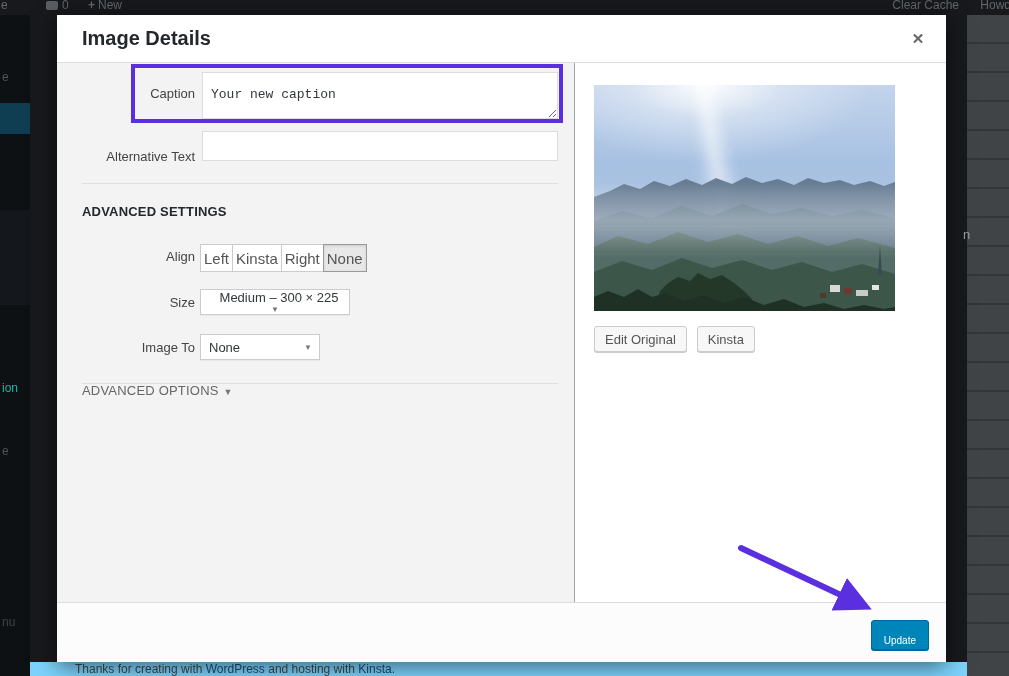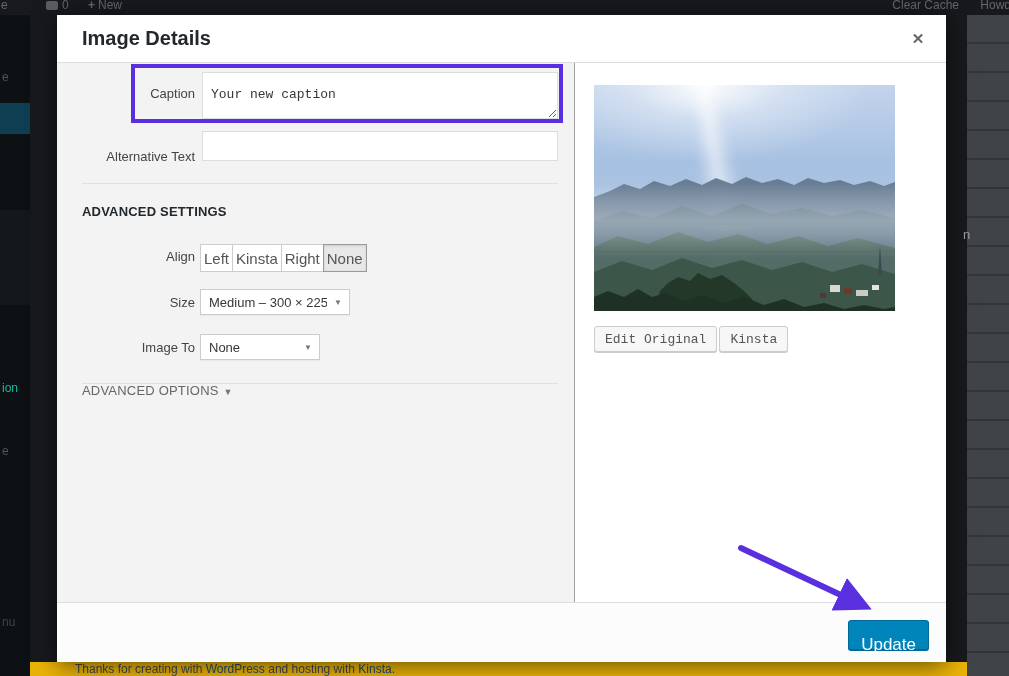--- a/index.html
+++ b/index.html
@@ -32,21 +32,21 @@
   .sb-frag-mid { top:366px; color:#14b8a6; }
   .sb-frag-low { top:429px; }
   .sb-frag-bottom { top:600px; color:#3e444a; }
 
   .bg-right { position:absolute; left:967px; top:15px; width:42px; height:661px; z-index:1;
     background:repeating-linear-gradient(to bottom,#404447 0px,#404447 27px,#323639 27px,#323639 29px); }
   .bg-row-frag { position:absolute; left:963px; top:227px; z-index:1;
     color:#9a9da1; font-size:13px; }
 
   .bg-bottom { position:absolute; left:30px; top:662px; width:937px; height:14px;
-    background:#eab308; z-index:1; color:#3f464d; font-size:12px; }
+    background:#7dd3fc; z-index:1; color:#3f464d; font-size:12px; }
   .credit { position:absolute; left:45px; top:0px; white-space:nowrap; }
   .credit a { color:#1d4c70; text-decoration:none; }
 
   
   .modal { position:absolute; left:30px; top:15px; width:889px; height:647px;
     background:#fff; z-index:2; box-shadow:0 4px 22px rgba(0,0,0,.55);margin-left:27px; }
   .modal-header { position:absolute; left:0; top:0; right:0; height:48px;
     background:#fff; border-bottom:1px solid #ddd; }
   .modal-title { position:absolute; left:25px; top:12px; font-size:20px;
     font-weight:bold; color:#23282d; }
@@ -84,41 +84,41 @@
     background:#fff; border:1px solid #ccc; margin-left:-1px; cursor:pointer;
     font-family:inherit; }
   .align-btn:first-child { margin-left:0; }
   .align-btn.selected { background:#e8e8e8; border-color:#999; position:relative; z-index:1;
     box-shadow:inset 0 1px 3px rgba(0,0,0,.12); }
 
   .size-label { top:232px; }
   .wp-select { position:absolute; height:26px; background:#fff; border:1px solid #ccc;
     font-size:13px; color:#32373c; display:flex; align-items:center; cursor:pointer;
     box-shadow:0 1px 1px rgba(0,0,0,.04); }
-  .size-select { left:143px; top:226px; width:150px; }
+  .size-select { left:143px; top:226px; width:150px;flex-direction:column; }
   .link-label { top:277px; }
   .link-select { left:143px; top:271px; width:120px; }
   .wp-select .sel-value { padding-left:8px; flex:1; white-space:nowrap; overflow:hidden; }
   .wp-select .sel-arrow { font-size:8px; color:#72777c; padding:0 7px; }
 
   .advanced-toggle { position:absolute; left:25px; top:320px; font-size:13px;
     color:#666; cursor:pointer; letter-spacing:.2px; }
   .advanced-toggle .adv-arrow { font-size:9px; color:#72777c; margin-left:5px; }
 
   .preview-image { position:absolute; left:18px; top:22px; width:301px; height:226px;
     display:block; }
-  .preview-btns { position:absolute; left:18px; top:263px; display:flex; gap:2px;font-family:Liberation Mono, monospace; }
+  .preview-btns { position:absolute; left:18px; top:263px; display:flex; gap:10px; }
   .wp-btn { height:26px; padding:0 10px; font-size:13px; color:#555;
     background:#f7f7f7; border:1px solid #ccc; border-radius:3px;
     box-shadow:0 1px 0 #ccc; cursor:pointer; font-family:inherit; }
 
   .modal-footer { position:absolute; left:0; bottom:0; right:0; height:60px;
     background:#fcfcfc; border-top:1px solid #ddd; }
   .update-btn { position:absolute; right:17px; top:17px; height:28px; padding:14px 12px;
-    font-size:17px; color:#fff; background:#0085ba; border:1px solid #006799;
+    font-size:10px; color:#fff; background:#0085ba; border:1px solid #006799;
     border-radius:3px; box-shadow:0 1px 0 #006799; cursor:pointer; font-family:inherit; }
 
   .arrow-overlay { position:absolute; left:0; top:0; width:1009px; height:676px;
     z-index:10; pointer-events:none; }
 </style>
 </head>
 <body>
 
 <div class="stage">
 

